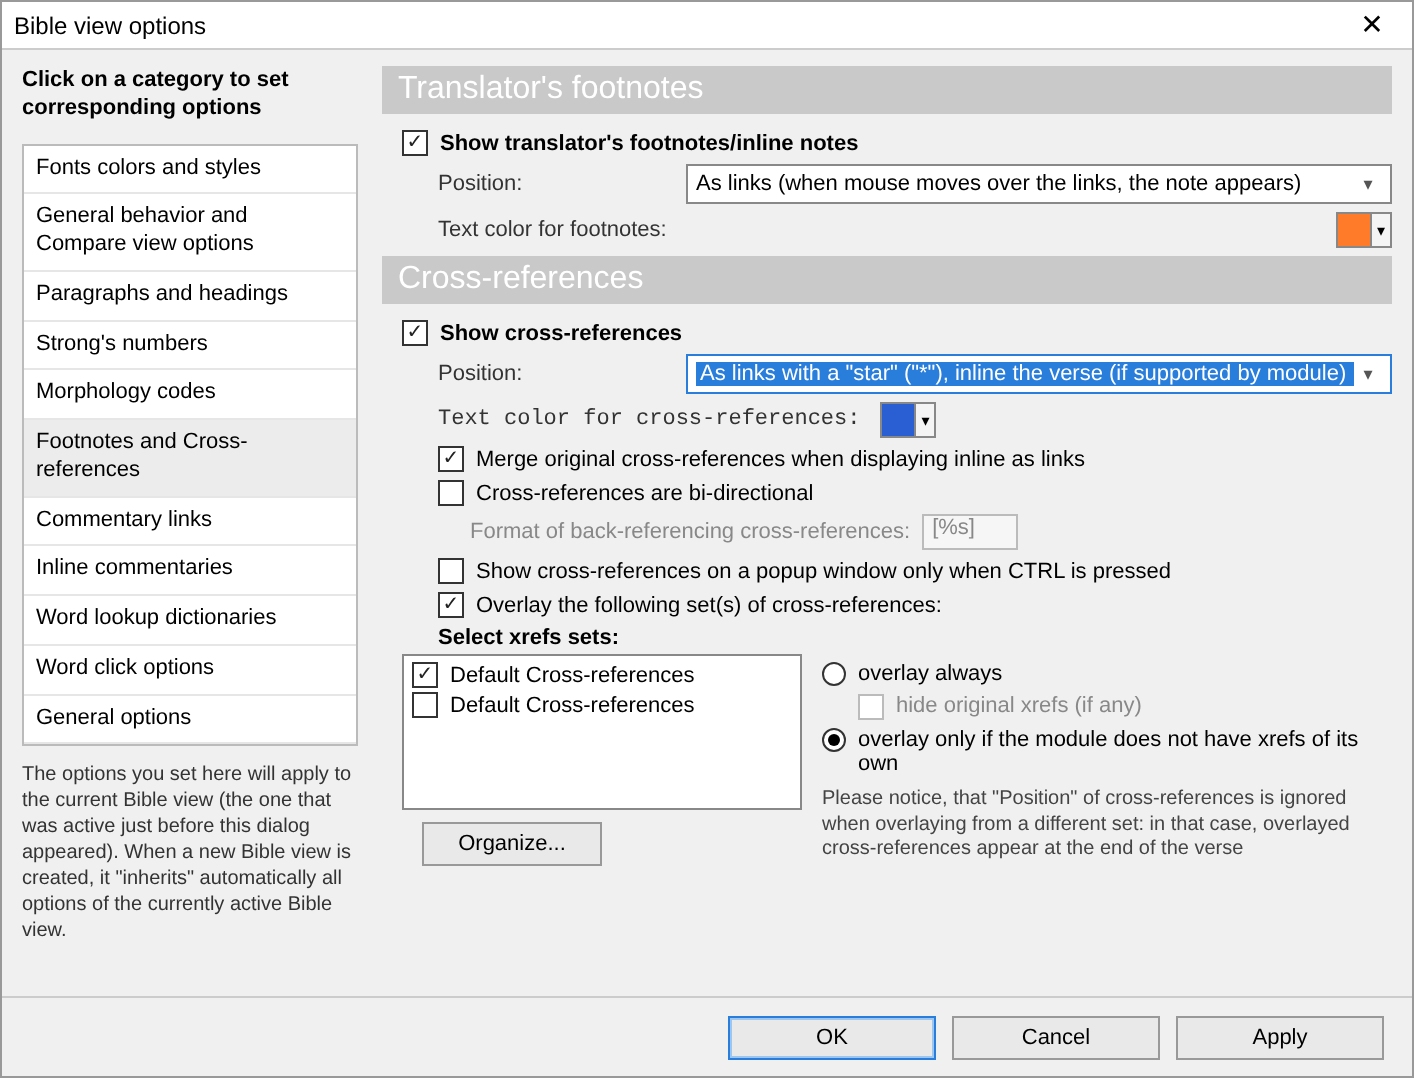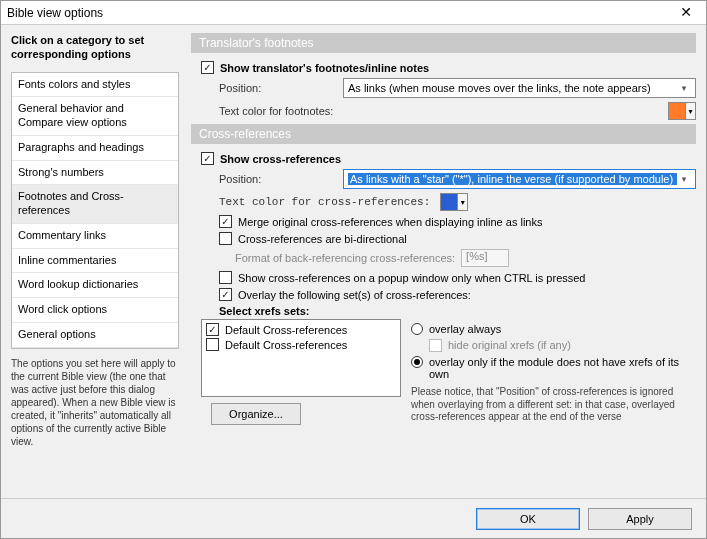--- a/index.html
+++ b/index.html
@@ -9,21 +9,21 @@
   .titlebar .title { flex: 1; font-size: 12px; }
   .closebtn { width: 32px; height: 20px; text-align:center; line-height:18px; font-size:14px; cursor:pointer; }
   .content { flex:1; display:flex; overflow:hidden; }
   .sidebar { width: 184px; padding: 8px 6px 6px 10px; display:flex; flex-direction:column; }
   .side-head { font-weight: bold; margin-bottom: 10px; line-height:1.3; }
   .catlist { border:1px solid #bbb; background:#fff; flex:0 0 auto; }
   .catlist .item { padding: 5px 6px; border-bottom:1px solid #e6e6e6; cursor:pointer; line-height:1.25; }
   .catlist .item.sel { background:#ececec; }
   .side-note { margin-top:8px; font-size:10px; color:#333; line-height:1.3; }
   .main { flex:1; padding: 4px 10px 0 6px; overflow:hidden; }
-  .group-head { background:#c9c9c9; color:#fff; padding:3px 8px; font-size:12px; margin: 4px 0 8px 0; }
+  .group-head { background:#c9c9c9; color:#fff; padding:3px 8px; font-size:16px; margin: 4px 0 8px 0; }
   .row { display:flex; align-items:center; margin: 4px 0 4px 10px; }
   .row.ind { margin-left: 28px; }
   .row.ind2 { margin-left: 44px; }
   .chkbox { width:13px; height:13px; border:1px solid #333; margin-right:6px; display:inline-flex; align-items:center; justify-content:center; font-size:10px; color:#222; background:#fff; flex-shrink:0; }
   .chkbox.checked::after { content:"✓"; line-height:1; }
   .radio { width:12px; height:12px; border:1px solid #333; border-radius:50%; margin-right:6px; display:inline-flex; align-items:center; justify-content:center; flex-shrink:0; background:#fff; }
   .radio.on::after { content:""; width:6px; height:6px; background:#000; border-radius:50%; }
   .lbl { white-space:normal; }
   .fld-label { width:124px; color:#333; }
   .fld-label.gray { color:#888; }
@@ -62,20 +62,21 @@
 
   <div class="content">
 
     <div class="sidebar">
       <div class="side-head">Click on a category to set corresponding options</div>
       <div class="catlist">
         <div class="item">Fonts colors and styles</div>
         <div class="item">General behavior and Compare view options</div>
         <div class="item">Paragraphs and headings</div>
         <div class="item">Strong's numbers</div>
+        <div class="item">Morphology codes</div>
         <div class="item sel">Footnotes and Cross-references</div>
         <div class="item">Commentary links</div>
         <div class="item">Inline commentaries</div>
         <div class="item">Word lookup dictionaries</div>
         <div class="item">Word click options</div>
         <div class="item">General options</div>
       </div>
       <div class="side-note">The options you set here will apply to the current Bible view (the one that was active just before this dialog appeared). When a new Bible view is created, it "inherits" automatically all options of the currently active Bible view.</div>
     </div>
 
@@ -183,16 +184,17 @@
           </div>
           <div class="note">Please notice, that "Position" of cross-references is ignored when overlaying from a different set: in that case, overlayed cross-references appear at the end of the verse</div>
         </div>
       </div>
 
     </div>
   </div>
 
   <div class="footer">
     <div class="btn default">OK</div>
+    <div class="btn">Cancel</div>
     <div class="btn">Apply</div>
   </div>
 
 </div>
 
 </body></html>

